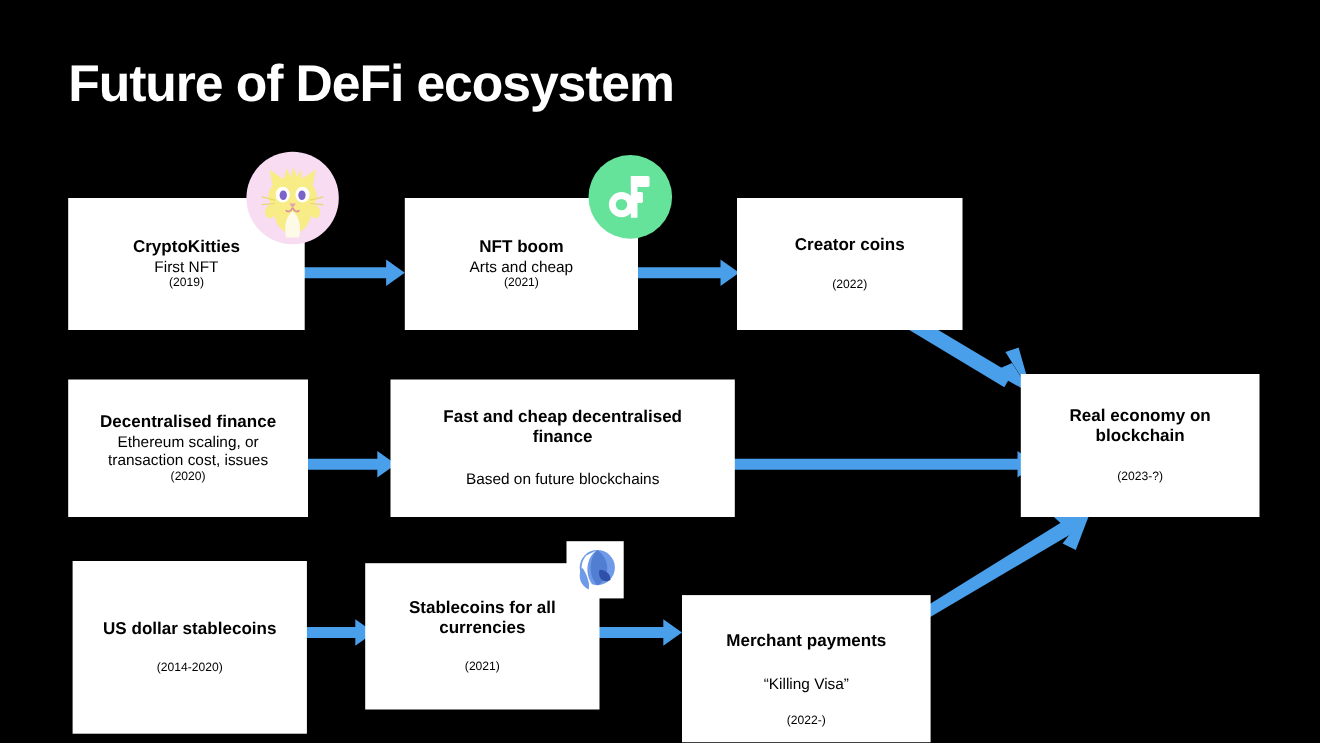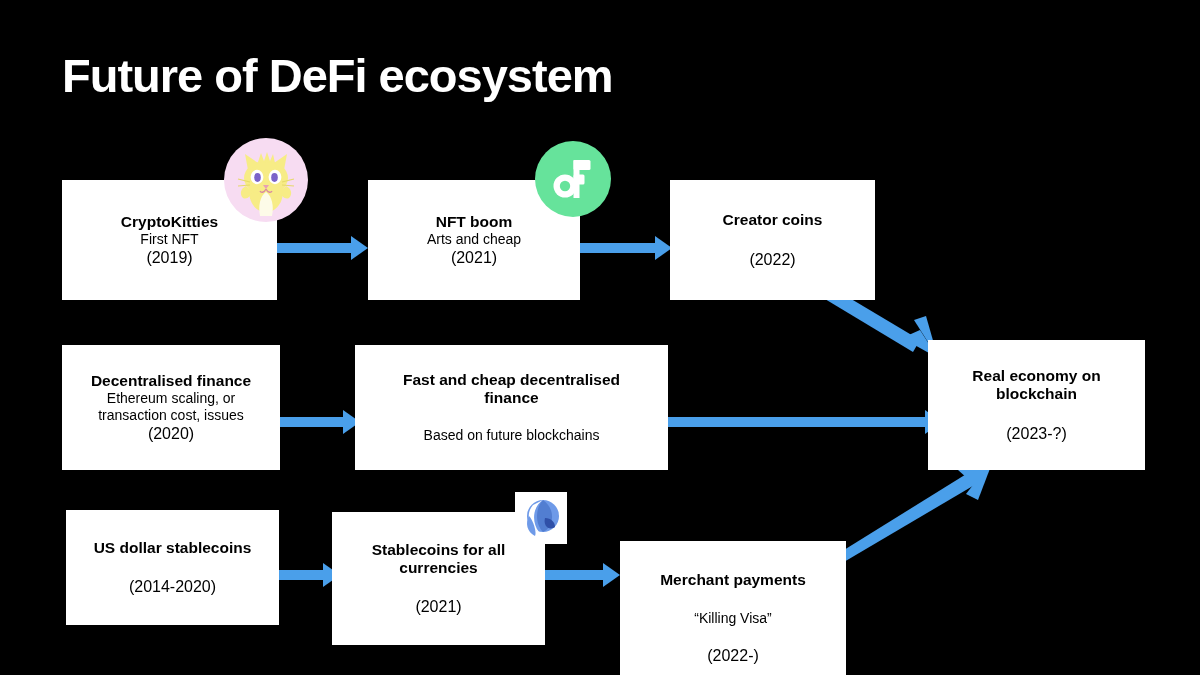--- a/index.html
+++ b/index.html
@@ -46,21 +46,21 @@
     font-size: 15.5px;
     font-weight: bold;
     line-height: 1.18;
   }
   .node .sub {
     font-size: 14px;
     font-weight: normal;
     line-height: 1.2;
   }
   .node .yr {
-    font-size: 16px;
+    font-size: 11px;
     font-weight: normal;
     line-height: 1.2;
   }
   .gap20 { height: 20px; }
 
   
   .harrow {
     position: absolute;
     height: 24px;
     z-index: 3;
@@ -226,21 +226,21 @@
     <div class="shaft" style="width:274px;"></div>
     <div class="head" style="left:273px;"></div>
   </div>
 
   <div class="node" style="left:928px; top:340px; width:217px; height:130px;">
     <div class="ttl" style="max-width:180px;">Real economy on blockchain</div>
     <div class="gap20"></div>
     <div class="yr">(2023-?)</div>
   </div>
 
-  <div class="node" style="left:66px; top:510px; width:213px; height:115px;">
+  <div class="node" style="left:66px; top:510px; width:213px; height:157px;">
     <div class="ttl">US dollar stablecoins</div>
     <div class="gap20"></div>
     <div class="yr">(2014-2020)</div>
   </div>
 
   <div class="harrow" style="left:258px; top:563px; width:82px;">
     <div class="shaft" style="width:66px;"></div>
     <div class="head" style="left:65px;"></div>
   </div>
 

